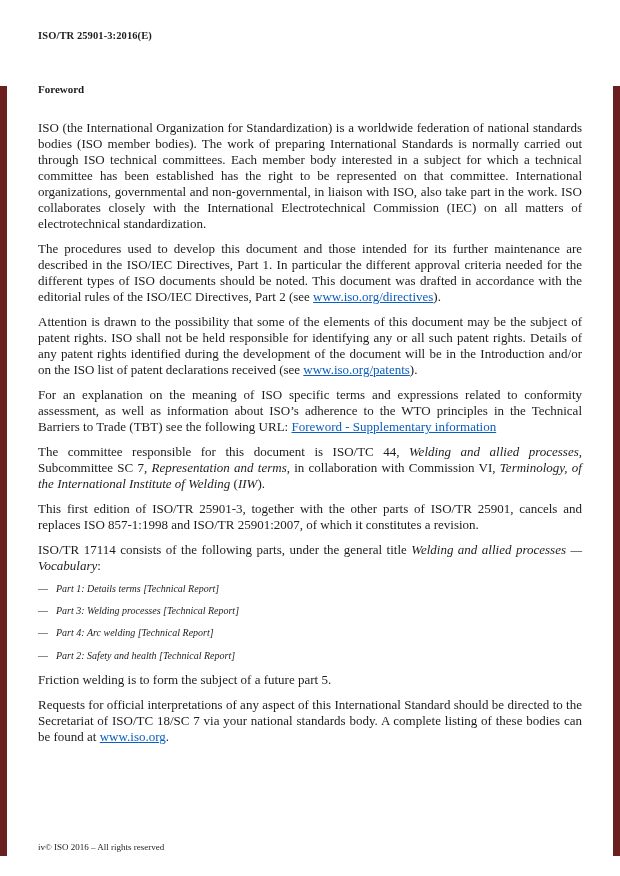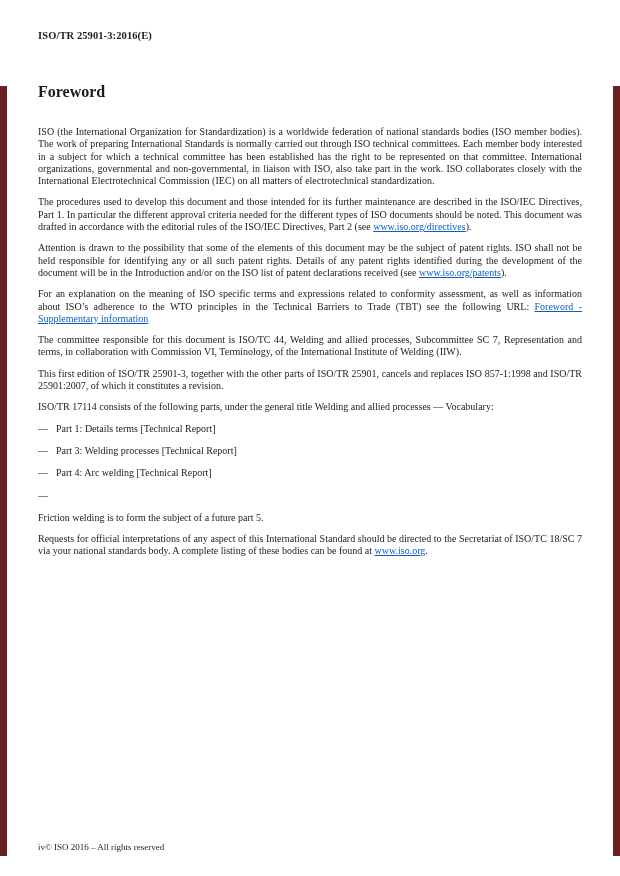--- a/index.html
+++ b/index.html
@@ -26,39 +26,39 @@
   .content {
     position: absolute;
     left: 38px; right: 38px; top: 30px;
   }
   .doc-header {
     font-weight: bold;
     font-size: 10.5px;
     letter-spacing: 0.1px;
   }
   .title {
-    font-size: 16px;
+    font-size: 11px;
     font-weight: bold;
     margin-top: 42px;
     margin-bottom: 25px;
   }
   .paragraph {
-    font-size: 10px;
+    font-size: 13px;
     line-height: 1.23;
     text-align: justify;
     margin-bottom: 9px;
   }
   .list-item {
     font-size: 10px;
     line-height: 1.23;
     margin-bottom: 10px;
     display: flex;
   }
   .list-item .marker { flex: 0 0 18px; }
-  .italic { }
+  .italic { font-style: italic; }
   a.doc-link {
     color: var(--link-color, #0b5dc0);
     text-decoration: underline;
     cursor: pointer;
   }
   .footer {
     position: absolute;
     left: 38px; right: 38px; bottom: 24px;
     display: flex;
     justify-content: flex-start;
@@ -93,20 +93,21 @@
         <div class="list-item">
           <span class="marker">—</span>
           <span class="li-text"><span class="italic">Part 3: Welding processes [Technical Report]</span></span>
         </div>
         <div class="list-item">
           <span class="marker">—</span>
           <span class="li-text"><span class="italic">Part 4: Arc welding [Technical Report]</span></span>
         </div>
         <div class="list-item">
           <span class="marker">—</span>
+          <span class="li-text"><span class="italic">Part 2: Safety and health [Technical Report]</span></span>
         </div>
         <div class="paragraph"><span>Friction welding is to form the subject of a future part 5.</span></div>
         <div class="paragraph"><span>Requests for official interpretations of any aspect of this International Standard should be directed to the Secretariat of ISO/TC 18/SC 7 via your national standards body. A complete listing of these bodies can be found at </span><a class="doc-link" href="#">www.iso.org</a><span>.</span></div>
       </div>
   </div>
 
   <div class="footer">
     <span>iv</span>
     <span>© ISO 2016 – All rights reserved</span>
   </div>

